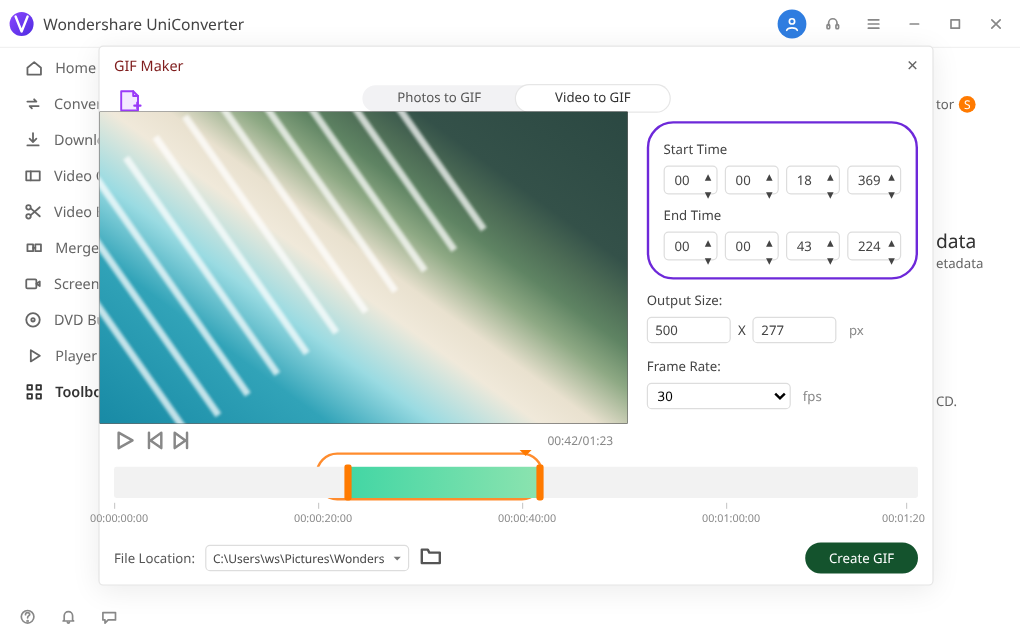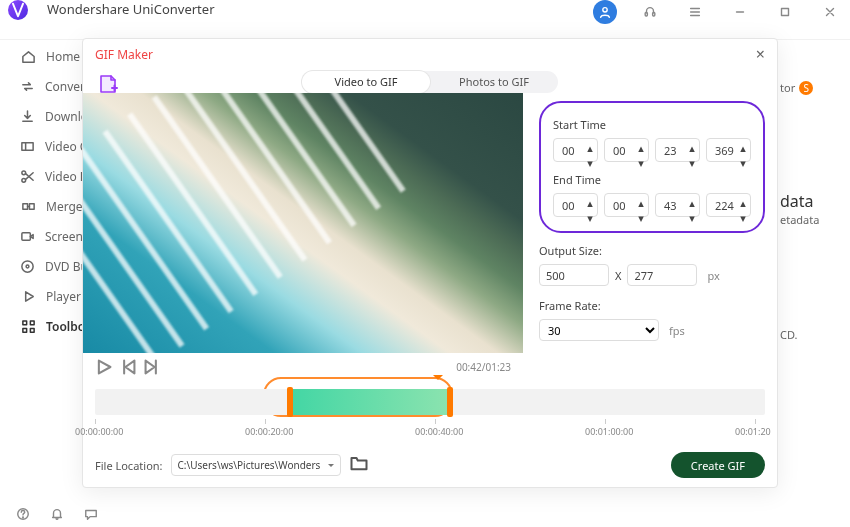--- a/index.html
+++ b/index.html
@@ -1,19 +1,19 @@
 <!DOCTYPE html>
 <html><head>
 <meta charset="utf-8">
 <style>
   * { box-sizing: border-box; margin: 0; padding: 0; font-family: -apple-system, system-ui, "Segoe UI", Arial, sans-serif; }
   body { width: 850px; height: 527px; background: #fff; position: relative; color: #333; overflow: hidden; }
 
   
-  .titlebar { height: 40px; display: flex; align-items: flex-start; padding: 0 8px; background: #fff; border-bottom: 1px solid #f1f1f1; gap: 11px; }
+  .titlebar { height: 40px; display: flex; align-items: center; padding: 0 8px; background: #fff; border-bottom: 1px solid #f1f1f1; }
   .logo-circle { width: 20px; height: 20px; border-radius: 50%; background: linear-gradient(135deg,#8b46ff,#4d2be0); margin-right: 8px; display:flex; align-items:center; justify-content:center; }
   .app-title { font-size: 13px; color: #444; }
   .titlebar .spacer { flex: 1; }
   .tb-icon { width: 24px; height: 24px; margin-left: 10px; display: inline-flex; align-items: center; justify-content: center; color: #888; border-radius: 50%; font-size: 14px; }
   .tb-icon.account { background:#2f7de0; color:#fff; }
   .tb-icon svg { width: 14px; height: 14px; }
 
   
   .sidebar { position: absolute; left: 0; top: 23px; bottom: 22px; width: 100px; padding-top: 18px; }
   .sb-item { display: flex; align-items: center; height: 30px; padding-left: 20px; font-size: 12px; color: #666; white-space: nowrap; }
@@ -28,21 +28,21 @@
 
   
   .footer { position: absolute; left: 0; bottom: 0; height: 24px; width: 100%; display: flex; align-items: center; padding-left: 16px; }
   .footer .fi { width: 20px; margin-right: 14px; color: #888; }
   .footer svg { width:14px; height:14px; }
 
   
   .modal { position: absolute; left: 82px; top: 38px; width: 696px; height: 450px; background: #fff; border: 1px solid #e5e5e5; border-radius: 4px; box-shadow: 0 4px 24px rgba(0,0,0,0.08); }
 
   .modal-title-row { display: flex; align-items: center; height: 30px; padding: 0 12px; }
-  .modal-title { font-size: 12px; color: #ef4444; }
+  .modal-title { font-size: 12px; color: #7f1d1d; }
   .close-x { margin-left: auto; font-size: 16px; color: #666; cursor: pointer; }
 
   .add-icon { position:absolute; left:14px; top:34px; width:22px; height:22px; color:#9a3af8; }
 
   .tab-strip { position:absolute; left:50%; top:32px; transform:translateX(-50%); background:#f2f2f4; border-radius:14px; display:flex; font-size:11px; color:#555; }
   .tab-strip .tab { width:128px; height:22px; line-height:22px; text-align:center; border-radius:14px; }
   .tab-strip .tab.active { background:#fff; box-shadow:0 0 0 1px #e6e6e6; color:#333; }
 
   
   .content { position:absolute; left:0; top:54px; right:0; display:flex; }
@@ -265,22 +265,22 @@
 
   <span class="add-icon">
     <svg viewBox="0 0 22 22" style="stroke:#9a3af8;fill:#f3e9ff">
         <path d="M4 3h10l4 4v12H4z"></path>
         <path d="M14 3v4h4" fill="none"></path>
         <path d="M15 15h5M17.5 12.5v5" stroke="#9a3af8" stroke-width="2"></path>
       </svg>
   </span>
 
   <div class="tab-strip">
+    <div class="tab">Photos to GIF</div>
     <div class="tab active">Video to GIF</div>
-    <div class="tab">Photos to GIF</div>
   </div>
 
   <div class="content">
     <div class="video-col">
       <div class="video-frame">
         <div class="ocean"></div>
         <div class="surf"></div>
       </div>
       <div class="player-bar">
         <span class="pb-btn">
@@ -314,21 +314,21 @@
               </span>
             </div>
           <div class="step">
               <span>00</span>
               <span class="arrows">
                 <span>▴</span>
                 <span>▾</span>
               </span>
             </div>
           <div class="step">
-              <span>23</span>
+              <span>18</span>
               <span class="arrows">
                 <span>▴</span>
                 <span>▾</span>
               </span>
             </div>
           <div class="step">
               <span>369</span>
               <span class="arrows">
                 <span>▴</span>
                 <span>▾</span>

